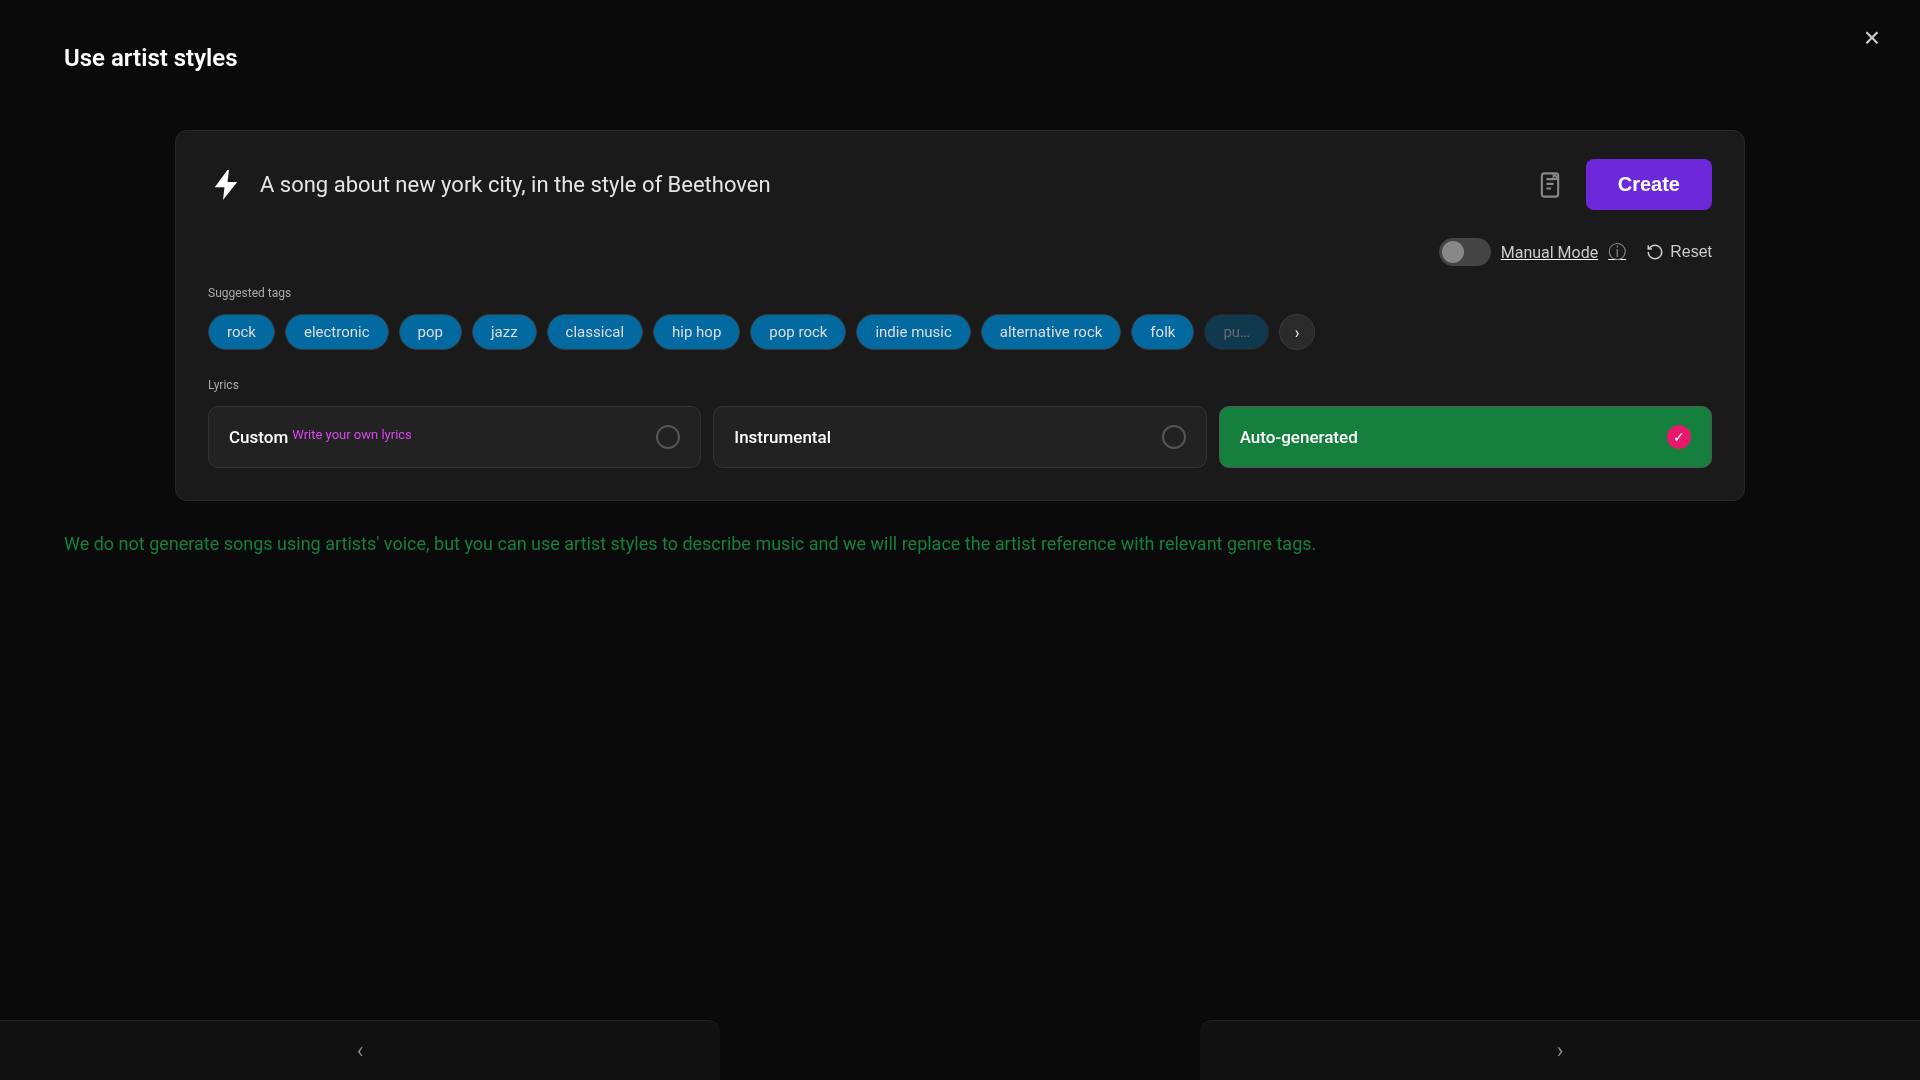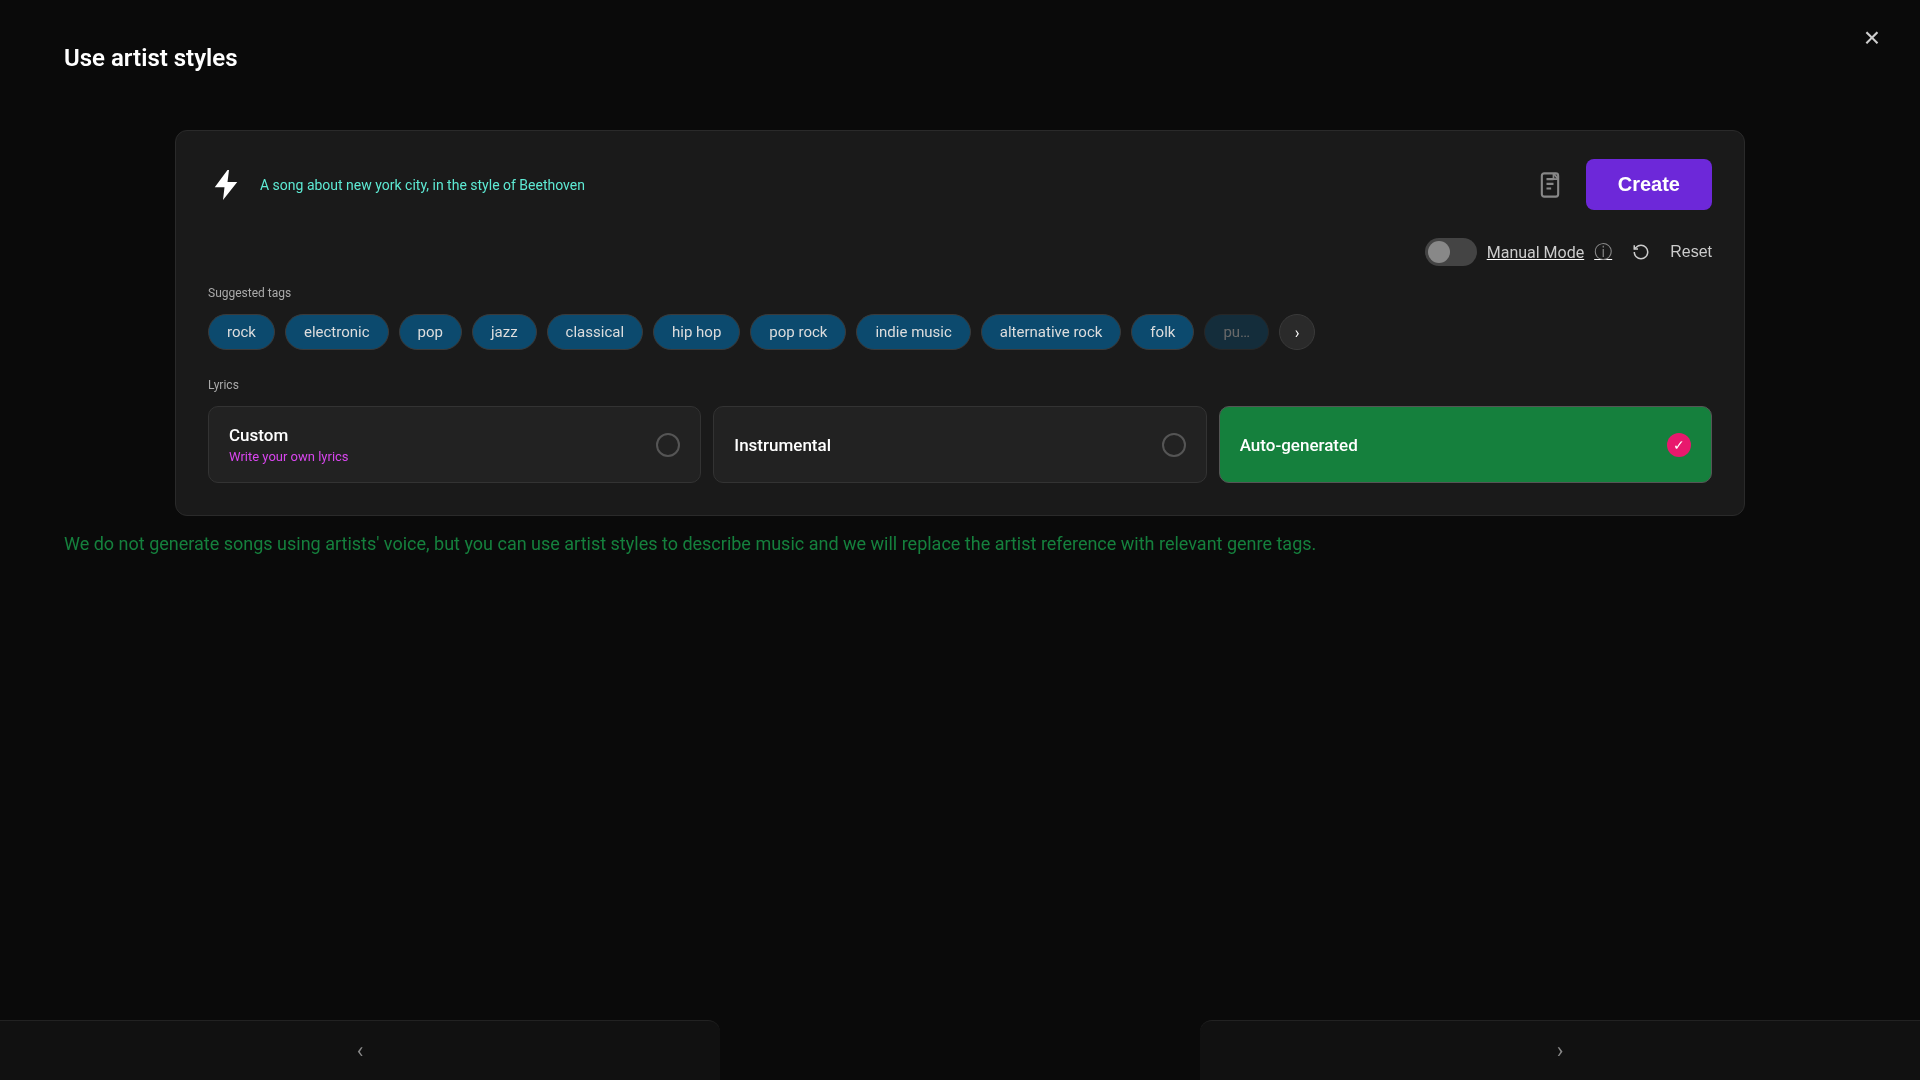--- a/index.html
+++ b/index.html
@@ -60,22 +60,22 @@
 
     .bolt-icon {
       width: 36px;
       height: 36px;
       flex-shrink: 0;
       color: #ffffff;
     }
 
     .prompt-text {
       flex: 1;
-      font-size: 14px;
-      color: #5eead4;
+      font-size: 22px;
+      color: #e5e5e5;
       font-weight: 400;
     }
 
     .share-icon-btn {
       background: none;
       border: none;
       cursor: pointer;
       color: #888;
       padding: 6px;
       display: flex;
@@ -142,41 +142,41 @@
     }
 
     .reset-btn {
       background: none;
       border: none;
       color: #cccccc;
       font-size: 16px;
       cursor: pointer;
       display: flex;
       align-items: center;
-      gap: 20px;
+      gap: 6px;
     }
 
     .section-label {
       font-size: 12px;
       color: #aaaaaa;
       margin-bottom: 14px;
       font-weight: 400;
     }
 
     .tags-row {
       display: flex;
       align-items: center;
       gap: 10px;
       margin-bottom: 28px;
       flex-wrap: nowrap;
       overflow: hidden;
     }
 
     .tag-pill {
-      background-color: #0c4a6e;
+      background-color: #0369a1;
       border: 1px solid #3a3a3a;
       border-radius: 20px;
       padding: 8px 18px;
       font-size: 15px;
       color: #dddddd;
       cursor: pointer;
       white-space: nowrap;
       flex-shrink: 0;
     }
 
@@ -216,21 +216,21 @@
       cursor: pointer;
     }
 
     .lyrics-option.selected {
       background-color: #15803d;
       border: 1px solid #555555;
     }
 
     .lyrics-option-content {
       display: flex;
-      flex-direction: column;
+      flex-direction: row;
       gap: 4px;
     }
 
     .lyrics-option-title {
       font-size: 17px;
       font-weight: 500;
       color: #ffffff;
     }
 
     .lyrics-option-subtitle {

